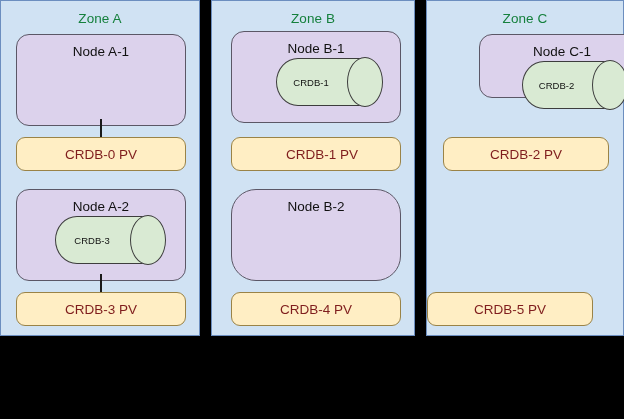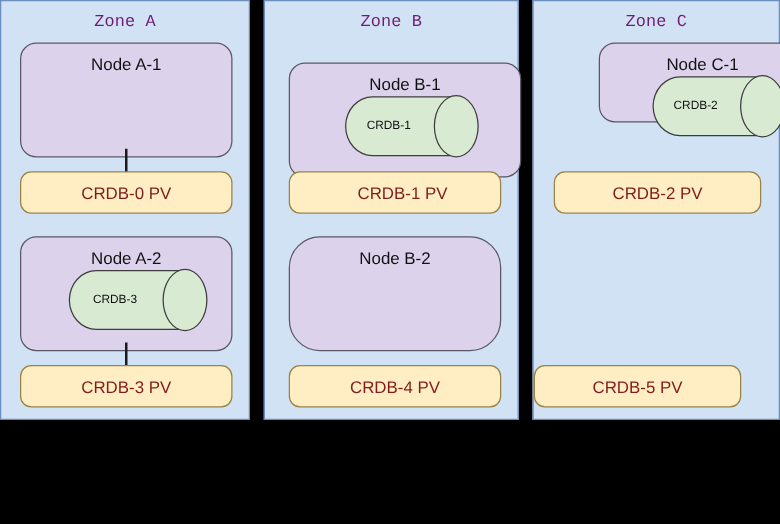--- a/index.html
+++ b/index.html
@@ -34,23 +34,22 @@
   .zone-b { left: 211px; width: 204px; }
   .zone-c { left: 426px; width: 198px; }
 
   .zone-title {
     position: absolute;
     top: 10px;
     left: 0;
     width: 100%;
     text-align: center;
     font-size: 13.5px;
-    color: #701a75;
+    color: #15803d;
     letter-spacing: 0.1px;
-    font-family: Liberation Mono, monospace;
   }
 
   
   .node {
     position: absolute;
     background: #dcd2ec;
     border: 1px solid #5b5766;
     border-radius: 13px;
     box-sizing: border-box;
   }
@@ -59,21 +58,21 @@
     top: 9px;
     left: 0;
     width: 100%;
     text-align: center;
     font-size: 13.5px;
     color: #111111;
   }
 
   
   .node-a1 { left: 15px;  top: 33px; width: 170px; height: 92px; }
-  .node-b1 { left: 19px;  top: 49px; width: 186px; height: 92px; }
+  .node-b1 { left: 19px;  top: 30px; width: 170px; height: 92px; }
   .node-c1 { left: 16px;  top: 33px; width: 166px; height: 64px; margin-left: 36px; }
   
   .node-a2 { left: 15px;  top: 188px; width: 170px; height: 92px; }
   .node-b2 { left: 19px;  top: 188px; width: 170px; height: 92px; border-radius: 25px; }
 
   
   .cylinder {
     position: absolute;
     box-sizing: border-box;
   }

